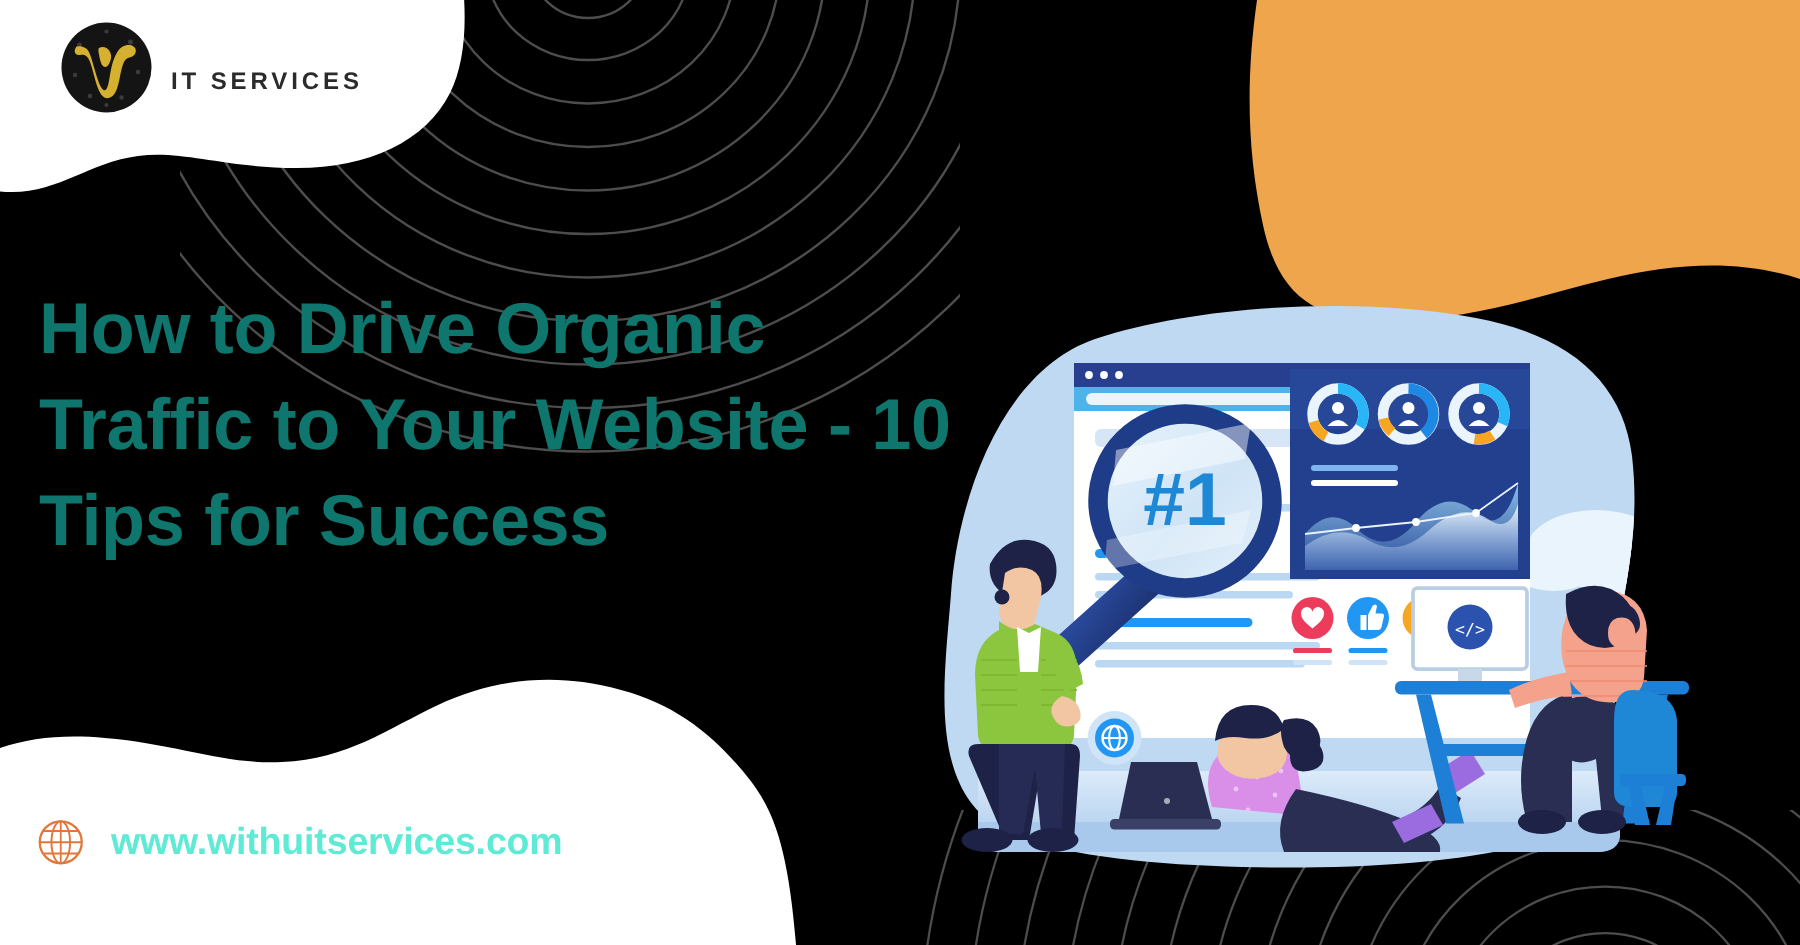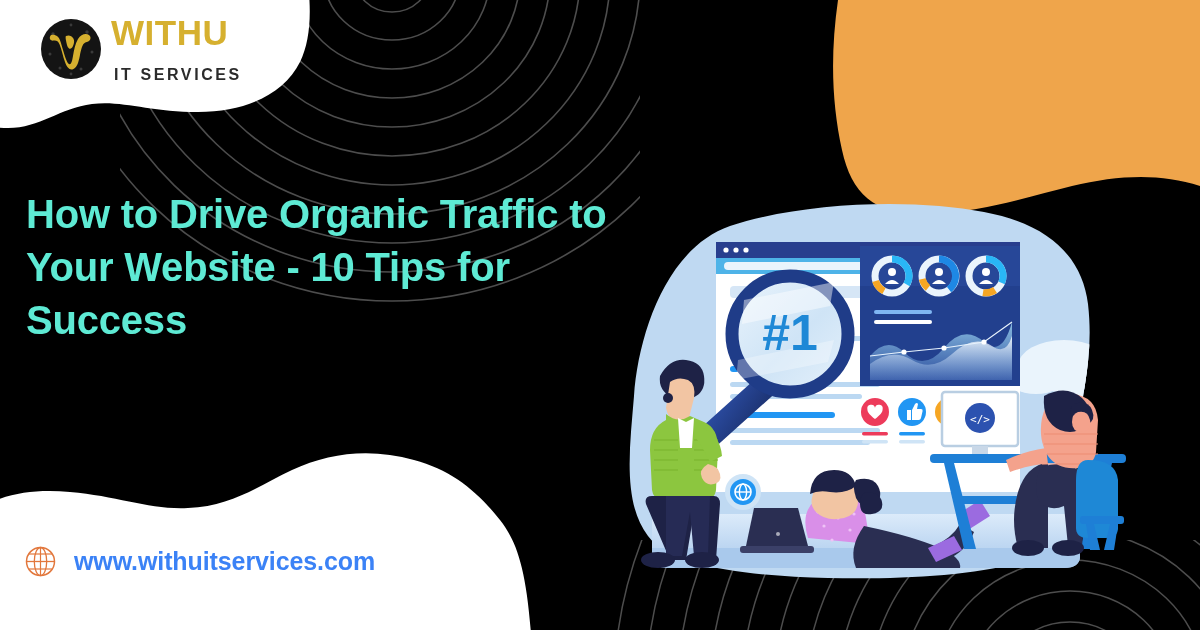--- a/index.html
+++ b/index.html
@@ -35,34 +35,34 @@
   }
   .logo-sub {
     font-size:16px; font-weight:bold; color:#2b2b2b;
     letter-spacing:2.6px; margin-top:17px; padding-left:3px;
   }
 
   
   .headline {
     position:absolute; left:26px; top:188px; width:622px;
     z-index:15;
-    color:#5eead4;
-    font-size:40px; font-weight:bold; line-height:1.33;
+    color:#0f766e;
+    font-size:48px; font-weight:bold; line-height:1.33;
     letter-spacing:-0.2px;
   }
 
   
   .footer-url {
     position:absolute; left:24px; top:545px;
     display:flex; align-items:center; gap:17px;
     z-index:20;
   }
   .globe-ico { width:33px; height:33px; flex:0 0 auto; }
   .url-text {
-    color:#3b82f6; font-size:25px; font-weight:bold; letter-spacing:-0.1px;
+    color:#5eead4; font-size:25px; font-weight:bold; letter-spacing:-0.1px;
   }
 
   
   .illustration { position:absolute; left:612px; top:196px; width:575px; height:400px; z-index:10; }
   .illustration svg { display:block; width:575px; height:400px; }
 </style>
 </head>
 <body>
 
 <div class="stage">
@@ -155,21 +155,20 @@
                C51,18.4 51,21 49.5,22.6 C48,24.2 45.6,24 44,25.5
                C42,27.4 41,32 39.8,38 C38.4,45 36.8,50 33,51.2
                C29.6,52.3 27,49.6 25,44 C23,38.4 21.6,31 19.6,26.4
                C18,22.6 16,22.2 13.4,22.6 C11,23 9.6,21.6 9.8,19.6 C10,18.2 11,17 11,17 Z"></path>
           <path fill="#D6B02F" d="M26,18 C28.6,16.6 31.8,17.6 33.4,20.6 C34.6,22.9 34.2,25.4 33,28
                C31.8,30.6 30.2,31.4 28.8,30.2 C27.2,28.8 26.6,25.6 26,22.4
                C25.6,20.4 25.4,18.4 26,18 Z"></path>
         </svg>
       </div>
       <div class="logo-words">
-        <div class="logo-withu">WITHU</div>
         <div class="logo-sub">IT SERVICES</div>
       </div>
     </div>
   </div>
 
   <h1 class="headline">How to Drive Organic Traffic to Your Website - 10 Tips for Success</h1>
 
   <div class="illustration">
     <svg viewBox="0 0 575 400" xmlns="http://www.w3.org/2000/svg">
       <defs>

